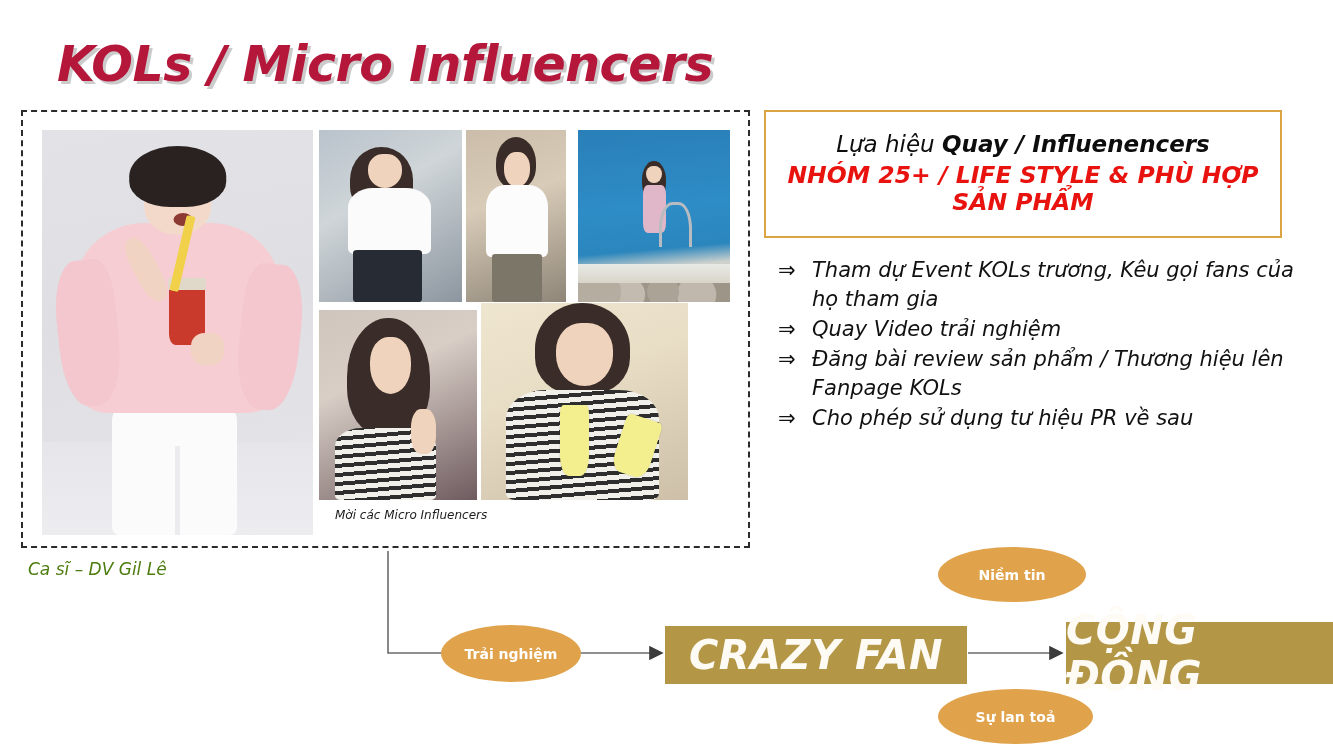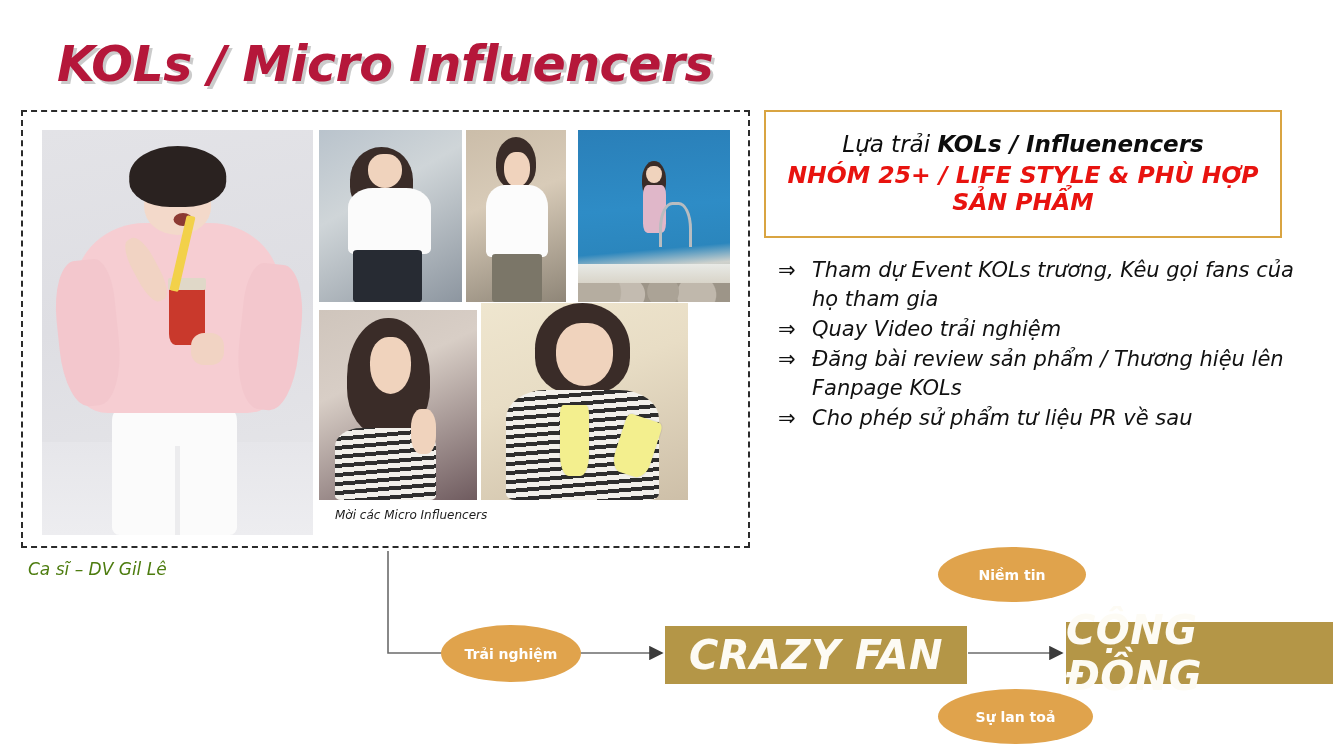--- a/index.html
+++ b/index.html
@@ -235,21 +235,21 @@
     <div class="p-face" style="left:36%;top:10%;width:28%;height:32%;"></div>
     <div class="stripes" style="left:12%;top:44%;width:74%;height:56%;"></div>
     <div class="icecream" style="left:38%;top:52%;width:14%;height:36%;"></div>
     <div class="icecream" style="left:66%;top:58%;width:18%;height:30%;transform:rotate(18deg);"></div>
   </div>
 
   <div class="caption-inner">Mời các Micro Influencers</div>
   <div class="caption-outer">Ca sĩ – DV Gil Lê</div>
 
   <div class="goldbox">
-    <div class="gb-line1"><span>Lựa trải </span><b>KOLs / Influenencers</b></div>
+    <div class="gb-line1"><span>Lựa hiệu </span><b>Quay / Influenencers</b></div>
     <div class="gb-line2">
       <div>NHÓM 25+ / LIFE STYLE &amp; PHÙ HỢP</div>
       <div>SẢN PHẨM</div>
     </div>
   </div>
 
   <div class="bullets">
     <div class="bullet-row">
       <span class="bullet-arrow">⇒</span>
       <span class="bullet-text">Tham dự Event KOLs trương, Kêu gọi fans của họ tham gia</span>
@@ -257,21 +257,21 @@
     <div class="bullet-row">
       <span class="bullet-arrow">⇒</span>
       <span class="bullet-text">Quay Video trải nghiệm</span>
     </div>
     <div class="bullet-row">
       <span class="bullet-arrow">⇒</span>
       <span class="bullet-text">Đăng bài review sản phẩm / Thương hiệu lên Fanpage KOLs</span>
     </div>
     <div class="bullet-row">
       <span class="bullet-arrow">⇒</span>
-      <span class="bullet-text">Cho phép sử phẩm tư liệu PR về sau</span>
+      <span class="bullet-text">Cho phép sử dụng tư hiệu PR về sau</span>
     </div>
   </div>
 
   <svg class="flow-svg">
     <defs>
       <marker id="arr" markerWidth="9" markerHeight="9" refX="8" refY="4.5" orient="auto">
         <path d="M0,0 L9,4.5 L0,9 z" fill="#3b3b3b"></path>
       </marker>
     </defs>
     <polyline points="388,551 388,653 445,653" fill="none" stroke="#6b6b6b" stroke-width="1.6"></polyline>

